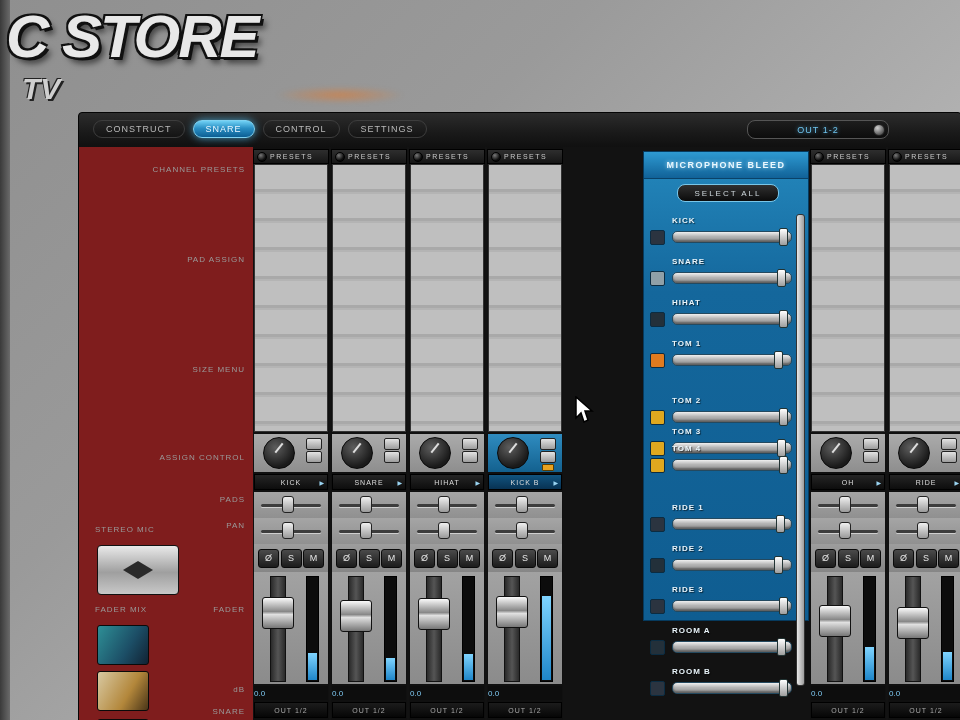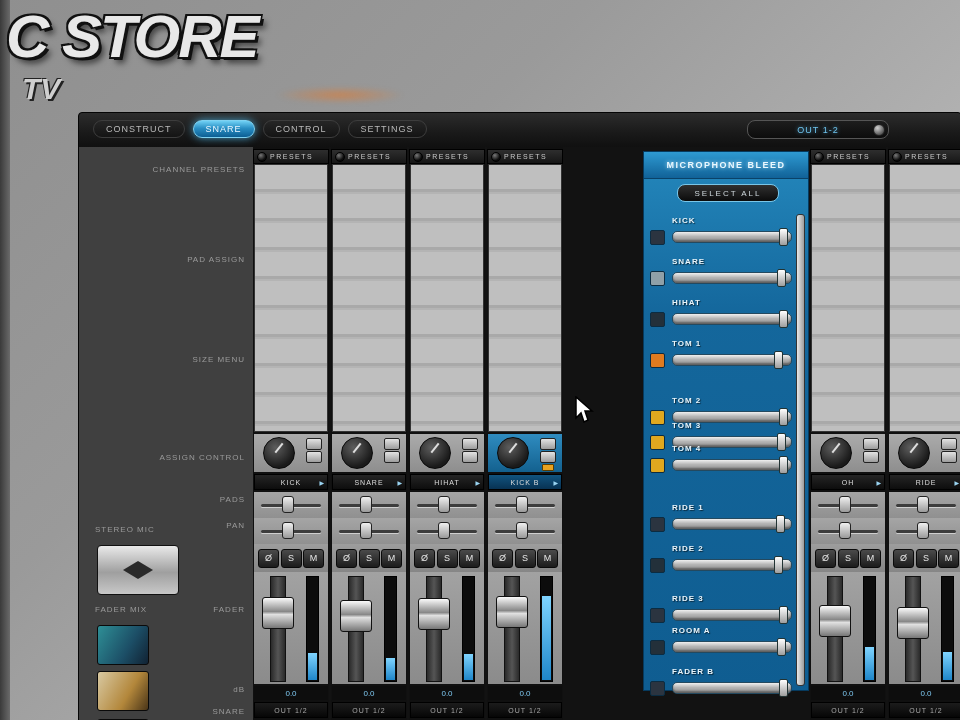--- a/index.html
+++ b/index.html
@@ -24,21 +24,21 @@
   .tab{padding:3px 12px;font-size:9px;letter-spacing:1px;color:#b9b9b9;border:1px solid #3d3d3d;
        border-radius:9px;background:linear-gradient(#262626,#141414);cursor:default;}
   .tab.active{color:#eaf7ff;border-color:#7fd2f2;
        background:linear-gradient(#6fd0f4,#2a8fc4 45%,#0c5e93);box-shadow:0 0 8px rgba(80,190,240,.8);}
   .dropdown{position:absolute;top:7px;height:17px;background:linear-gradient(#1d1d1d,#0c0c0c);
             border:1px solid #555;border-radius:8px;display:flex;align-items:center;justify-content:center;}
   .dropdown .dd-text{font-size:9px;letter-spacing:1px;color:#6fc4ee;text-shadow:0 0 4px rgba(90,190,240,.8);}
   .dd-knob{position:absolute;right:3px;top:3px;width:10px;height:10px;border-radius:50%;
            background:radial-gradient(circle at 35% 30%,#cfcfcf,#5a5a5a 70%);border:1px solid #222;}
   
-  .sidebar{position:absolute;left:0;top:34px;width:174px;height:574px;background:#404040;border-right:1px solid #000;}
+  .sidebar{position:absolute;left:0;top:34px;width:174px;height:574px;background:#7f1d1d;border-right:1px solid #000;}
   .side-label{position:absolute;right:8px;font-size:8px;letter-spacing:1px;color:#9a9a9a;text-align:right;white-space:nowrap;}
   .side-label-left{position:absolute;left:16px;font-size:8px;letter-spacing:1px;color:#9a9a9a;white-space:nowrap;}
   .logo-btn{position:absolute;left:18px;top:398px;width:80px;height:48px;border-radius:4px;
             background:linear-gradient(#e9e9e9,#9f9f9f 55%,#c8c8c8);border:1px solid #111;
             display:flex;align-items:center;justify-content:center;}
   .logo-glyph{width:30px;height:18px;background:#2a2a2a;border-radius:50% / 40%;
               clip-path:polygon(50% 0,100% 50%,50% 100%,0 50%);}
   .thumb{position:absolute;left:18px;width:50px;height:38px;border:1px solid #0a0a0a;border-radius:3px;}
   .thumb1{top:478px;background:linear-gradient(120deg,#2e8f96,#1c4e66 60%,#123);}
   .thumb2{top:524px;background:linear-gradient(120deg,#d8c9a2,#b3873b 60%,#4a3518);}
@@ -76,27 +76,27 @@
           display:flex;align-items:center;justify-content:space-between;padding:0 4px;box-sizing:border-box;}
   .sbtn{width:19px;height:17px;border-radius:3px;font-size:9px;line-height:17px;text-align:center;color:#e8e8e8;
         background:linear-gradient(#4a4a4a,#1c1c1c);border:1px solid #0a0a0a;}
   .faderzone{position:absolute;left:1px;top:425px;width:74px;height:112px;background:linear-gradient(#a2a2a2,#8b8b8b);}
   .ftrack{position:absolute;left:16px;top:4px;width:14px;height:104px;background:linear-gradient(90deg,#2a2a2a,#555,#2a2a2a);border:1px solid #111;}
   .fcap{position:absolute;left:8px;width:30px;height:30px;border-radius:3px;border:1px solid #111;
         background:linear-gradient(#fafafa,#888 45%,#e0e0e0 55%,#777);}
   .meter{position:absolute;left:52px;top:4px;width:11px;height:104px;background:#0c0c0c;border:1px solid #000;}
   .mfill{position:absolute;left:1px;bottom:1px;width:9px;background:linear-gradient(#7fd4ff,#1f86c9);}
   .dbrow{position:absolute;left:1px;top:539px;width:74px;height:14px;background:#0d0d0d;
-         display:flex;align-items:center;justify-content:center;}
+         display:flex;align-items:center;justify-content:flex-start;}
   .dbrow span{font-size:8px;color:#7fc9f2;}
   .outrow{position:absolute;left:1px;top:555px;width:74px;height:16px;background:linear-gradient(#1c1c1c,#060606);
           display:flex;align-items:center;justify-content:center;border:1px solid #000;box-sizing:border-box;}
   .outrow span{font-size:7px;letter-spacing:1px;color:#a8a8a8;}
   
-  .bleed{position:absolute;left:390px;top:4px;width:166px;height:540px;
+  .bleed{position:absolute;left:390px;top:4px;width:166px;height:470px;
          background:linear-gradient(#2488bd,#14679c 30%,#0f5d91);border:1px solid #063a5e;box-sizing:border-box;z-index:5;}
   .bleed-hdr{position:absolute;left:0;top:0;width:100%;height:26px;background:linear-gradient(#2e9ad2,#116298);
              border-bottom:1px solid #0a4268;display:flex;align-items:center;justify-content:center;}
   .bleed-hdr span{font-size:9px;font-weight:bold;letter-spacing:1.5px;color:#eaf8ff;text-shadow:0 0 4px rgba(200,240,255,.9);}
   .selbtn{position:absolute;left:33px;top:32px;width:100px;height:16px;border-radius:8px;
           background:linear-gradient(#303030,#0b0b0b);border:1px solid #79c6e8;
           display:flex;align-items:center;justify-content:center;}
   .selbtn span{font-size:8px;letter-spacing:2px;color:#cfd8dd;}
   .bscroll{position:absolute;right:3px;top:62px;width:7px;height:470px;background:linear-gradient(90deg,#e8e8e8,#9d9d9d);border:1px solid #333;border-radius:3px;}
   .bitem{position:absolute;left:6px;width:140px;height:40px;}
@@ -129,21 +129,21 @@
         </div>
       <div class="dropdown" style="left:668px;width:140px;">
         <span class="dd-text">OUT 1-2</span>
         <span class="dd-knob"></span>
       </div>
     </div>
 
     <div class="sidebar">
       <div class="side-label" style="top:18px;">CHANNEL PRESETS</div>
       <div class="side-label" style="top:108px;">PAD ASSIGN</div>
-      <div class="side-label" style="top:208px;">SIZE MENU</div>
+      <div class="side-label" style="top:218px;">SIZE MENU</div>
       <div class="side-label" style="top:306px;">ASSIGN CONTROL</div>
       <div class="side-label" style="top:348px;">PADS</div>
       <div class="side-label" style="top:374px;">PAN</div>
       <div class="side-label-left" style="top:378px;">STEREO MIC</div>
       <div class="logo-btn">
         <div class="logo-glyph"></div>
       </div>
       <div class="side-label-left" style="top:458px;">FADER MIX</div>
       <div class="side-label" style="top:458px;">FADER</div>
       <div class="thumb thumb1"></div>
@@ -465,21 +465,21 @@
     <div class="bhandle" style="left: 124px;"></div>
   </div>
 
   <div class="bitem" style="top: 226px; margin-top: 16px;">
     <span class="bl">TOM 2</span>
     <span class="bicon" style="background: rgb(224, 168, 31);"></span>
     <div class="btrack"></div>
     <div class="bhandle" style="left: 129px;"></div>
   </div>
 
-  <div class="bitem" style="top: 267px;">
+  <div class="bitem" style="top: 273px;">
     <span class="bl">TOM 3</span>
     <span class="bicon" style="background: rgb(224, 168, 31);"></span>
     <div class="btrack"></div>
     <div class="bhandle" style="left: 127px;"></div>
   </div>
 
   <div class="bitem" style="top: 290px;">
     <span class="bl">TOM 4</span>
     <span class="bicon" style="background: rgb(224, 168, 31);"></span>
     <div class="btrack"></div>
@@ -493,36 +493,36 @@
     <div class="bhandle" style="left: 126px;"></div>
   </div>
 
   <div class="bitem" style="top: 390px;">
     <span class="bl">RIDE 2</span>
     <span class="bicon" style="background: rgb(35, 48, 58);"></span>
     <div class="btrack"></div>
     <div class="bhandle" style="left: 124px;"></div>
   </div>
 
-  <div class="bitem" style="top: 440px;">
+  <div class="bitem" style="top: 431px;">
     <span class="bl">RIDE 3</span>
     <span class="bicon" style="background: rgb(43, 52, 64);"></span>
     <div class="btrack"></div>
     <div class="bhandle" style="left: 129px;"></div>
   </div>
 
   <div class="bitem" style="top: 472px;">
     <span class="bl">ROOM A</span>
     <span class="bicon" style="background: rgb(35, 48, 58);"></span>
     <div class="btrack"></div>
     <div class="bhandle" style="left: 127px;"></div>
   </div>
 
   <div class="bitem" style="top: 513px;">
-    <span class="bl">FADER B</span>
+    <span class="bl">ROOM B</span>
     <span class="bicon" style="background: rgb(43, 52, 64);"></span>
     <div class="btrack"></div>
     <div class="bhandle" style="left: 129px;"></div>
   </div>
 </div>
       </div>
     </div>
   </div>
 
   <svg class="cursor" style="left:574px;top:396px;" width="20" height="28" viewBox="0 0 20 28">

